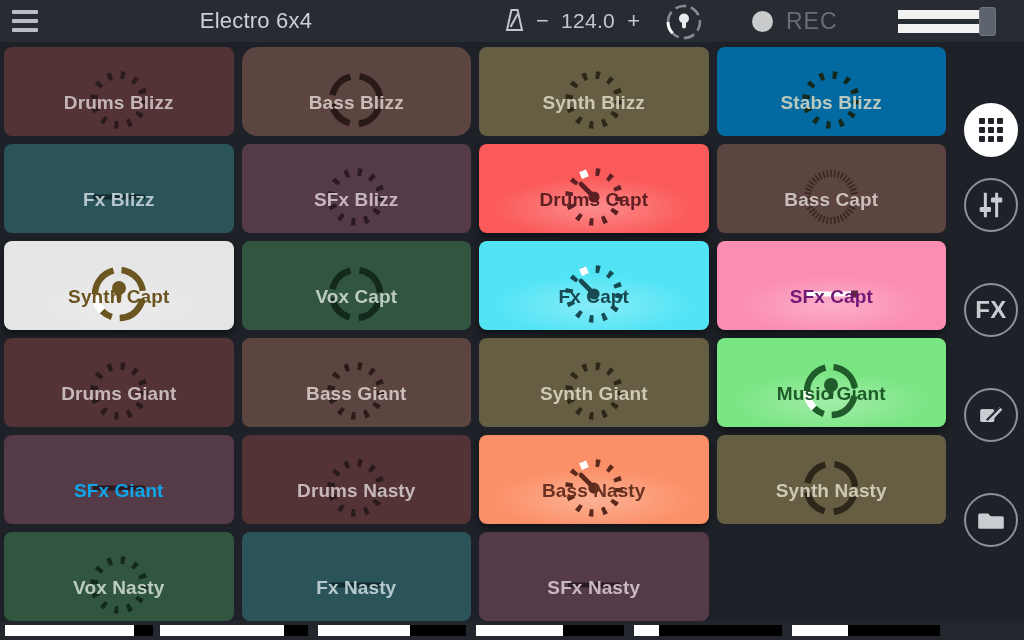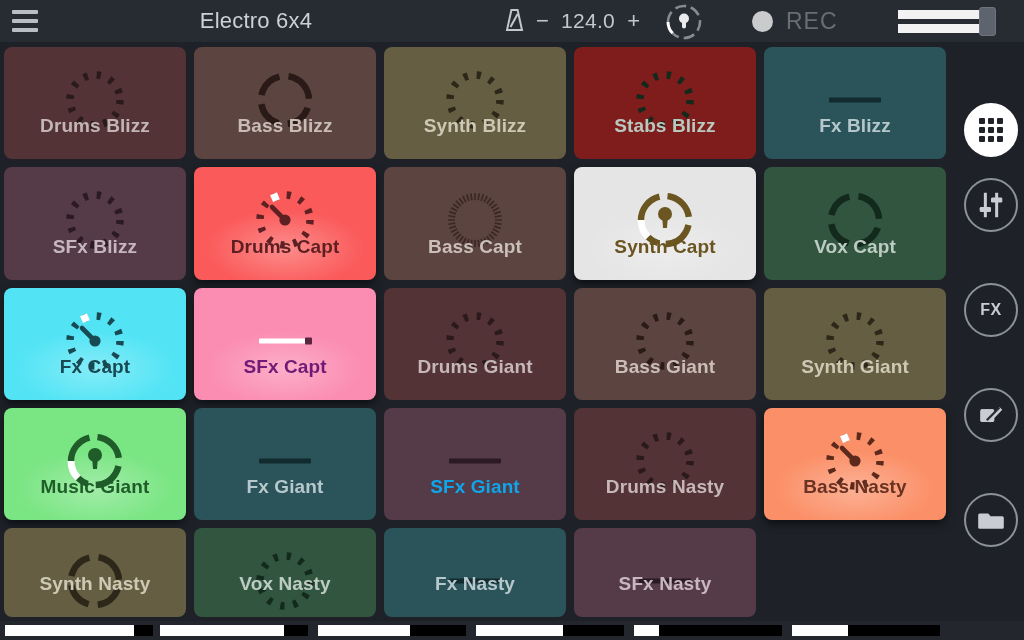--- a/index.html
+++ b/index.html
@@ -45,21 +45,21 @@
   .vol-slider { position: absolute; left: 898px; top: 7px; width: 98px; height: 29px; }
   .vol-bars { position: absolute; left: 0; top: 3px; width: 82px; height: 23px;
     display: flex; flex-direction: column; justify-content: space-between; }
   .vol-bars span { display: block; height: 9px; background: #f2f2f2; }
   .vol-knob { position: absolute; right: 0; top: 0; width: 17px; height: 29px;
     background: #5d646e; border-radius: 3px; border: 1px solid #6d747e; }
 
   
   .grid {
     position: absolute; left: 0; top: 43px; width: 950px; height: 578px;
-    display: grid; grid-template-columns: repeat(5, 1fr); grid-template-rows: repeat(4, 1fr);
+    display: grid; grid-template-columns: repeat(4, 1fr); grid-template-rows: repeat(4, 1fr);
     gap: 0px; padding: 0;
   }
   .pad-cell { position: relative; padding: 4px 4px; }
   .pad {
     position: relative; width: 100%; height: 100%;
     border-radius: 8px; overflow: hidden;
     display: flex; flex-direction: column; align-items: center;
   }
   .pad.active { box-shadow: 0 4px 9px rgba(0,0,0,.55); }
   .pad .glow {
@@ -78,21 +78,21 @@
   .rail { position: absolute; right: 0; top: 43px; width: 74px; height: 578px; }
   .rail-btn {
     position: absolute; left: 14px; width: 54px; height: 54px; border-radius: 50%;
     display: flex; align-items: center; justify-content: center;
     border: 2px solid #8d9299; color: #c9ccd1;
   }
   .rail-btn.filled { background: #ffffff; border-color: #ffffff; }
 
   .grid-ico { display: grid; grid-template-columns: repeat(3, 6px); grid-template-rows: repeat(3, 6px); gap: 3px; }
   .grid-ico i { display: block; width: 6px; height: 6px; background: #20242a; border-radius: 1px; }
-  .fx-text { font-size: 16px; font-weight: bold; letter-spacing: .5px; color: #c9ccd1; }
+  .fx-text { font-size: 24px; font-weight: bold; letter-spacing: .5px; color: #c9ccd1; }
 
   
   .bottombar { position: absolute; left: 0; bottom: 0; width: 1024px; height: 19px; background: #23272d; }
   .bseg { position: absolute; top: 4px; height: 11px; background: #000; }
   .bseg .fill { position: absolute; left: 0; top: 0; bottom: 0; background: #ffffff; }
 </style>
 </head>
 <body>
 
 <div id="app">
@@ -146,21 +146,21 @@
           <div class="glow"></div>
           <div class="pad-icon"><svg viewBox="0 0 72 72" xmlns="http://www.w3.org/2000/svg">
               <g transform="translate(36,36)">
       <circle r="25" fill="none" stroke="#2a1a1c" stroke-width="7.5" stroke-dasharray="4.2 9.0" stroke-linecap="butt"></circle>
               </g>
             </svg></div>
           <div class="pad-label" style="color: rgb(195, 181, 182);">Drums Blizz</div>
         </div>
       </div>
       <div class="pad-cell">
-        <div class="pad" style="background: rgb(92, 68, 64);">
+        <div class="pad" style="background: rgb(92, 68, 64); border-radius: 15px;">
           <div class="glow"></div>
           <div class="pad-icon"><svg viewBox="0 0 72 72" xmlns="http://www.w3.org/2000/svg">
               <g transform="translate(36,36)">
       <circle r="24" fill="none" stroke="#2a1a17" stroke-width="6.5" stroke-dasharray="27 9" transform="rotate(-68)"></circle>
               </g>
             </svg></div>
           <div class="pad-label" style="color: rgb(201, 188, 183);">Bass Blizz</div>
         </div>
       </div>
       <div class="pad-cell">
@@ -168,21 +168,21 @@
           <div class="glow"></div>
           <div class="pad-icon"><svg viewBox="0 0 72 72" xmlns="http://www.w3.org/2000/svg">
               <g transform="translate(36,36)">
       <circle r="25" fill="none" stroke="#2c2718" stroke-width="7.5" stroke-dasharray="4.2 9.0" stroke-linecap="butt"></circle>
               </g>
             </svg></div>
           <div class="pad-label" style="color: rgb(205, 200, 180);">Synth Blizz</div>
         </div>
       </div>
       <div class="pad-cell">
-        <div class="pad" style="background: #7f1d1d;">
+        <div class="pad" style="background: #0369a1;">
           <div class="glow"></div>
           <div class="pad-icon"><svg viewBox="0 0 72 72" xmlns="http://www.w3.org/2000/svg">
               <g transform="translate(36,36)">
       <circle r="25" fill="none" stroke="#14291c" stroke-width="7.5" stroke-dasharray="4.2 9.0" stroke-linecap="butt"></circle>
               </g>
             </svg></div>
           <div class="pad-label" style="color: rgb(185, 201, 191);">Stabs Blizz</div>
         </div>
       </div>
       <div class="pad-cell">
@@ -364,32 +364,20 @@
       <path d="M -24 0 A 24 24 0 1 1 -17 17" fill="none" stroke="#1f5c2a" stroke-width="6.4" stroke-dasharray="32 8"></path>
       <path d="M -17 17 A 24 24 0 0 1 -24 0" fill="none" stroke="#ffffff" stroke-width="7"></path>
       <circle cx="0" cy="-6" r="7" fill="#1f5c2a"></circle>
       <path d="M -3 -6 L 3 -6 L 2 8 L -2 8 Z" fill="#1f5c2a"></path>
               </g>
             </svg></div>
           <div class="pad-label" style="color: rgb(31, 92, 42);">Music Giant</div>
         </div>
       </div>
       <div class="pad-cell">
-        <div class="pad" style="background: rgb(42, 83, 90);">
-          <div class="glow"></div>
-          <div class="pad-icon"><svg viewBox="0 0 72 72" xmlns="http://www.w3.org/2000/svg">
-              <g transform="translate(36,36)">
-      <rect x="-26" y="-2.6" width="52" height="5.2" rx="1" fill="#112b2f"></rect>
-
-      </g>
-            </svg></div>
-          <div class="pad-label" style="color: rgb(182, 200, 204);">Fx Giant</div>
-        </div>
-      </div>
-      <div class="pad-cell">
         <div class="pad" style="background: rgb(85, 58, 72);">
           <div class="glow"></div>
           <div class="pad-icon"><svg viewBox="0 0 72 72" xmlns="http://www.w3.org/2000/svg">
               <g transform="translate(36,36)">
       <rect x="-26" y="-2.6" width="52" height="5.2" rx="1" fill="#2b1a22"></rect>
 
       </g>
             </svg></div>
           <div class="pad-label" style="color: #0ea5e9;">SFx Giant</div>
         </div>

